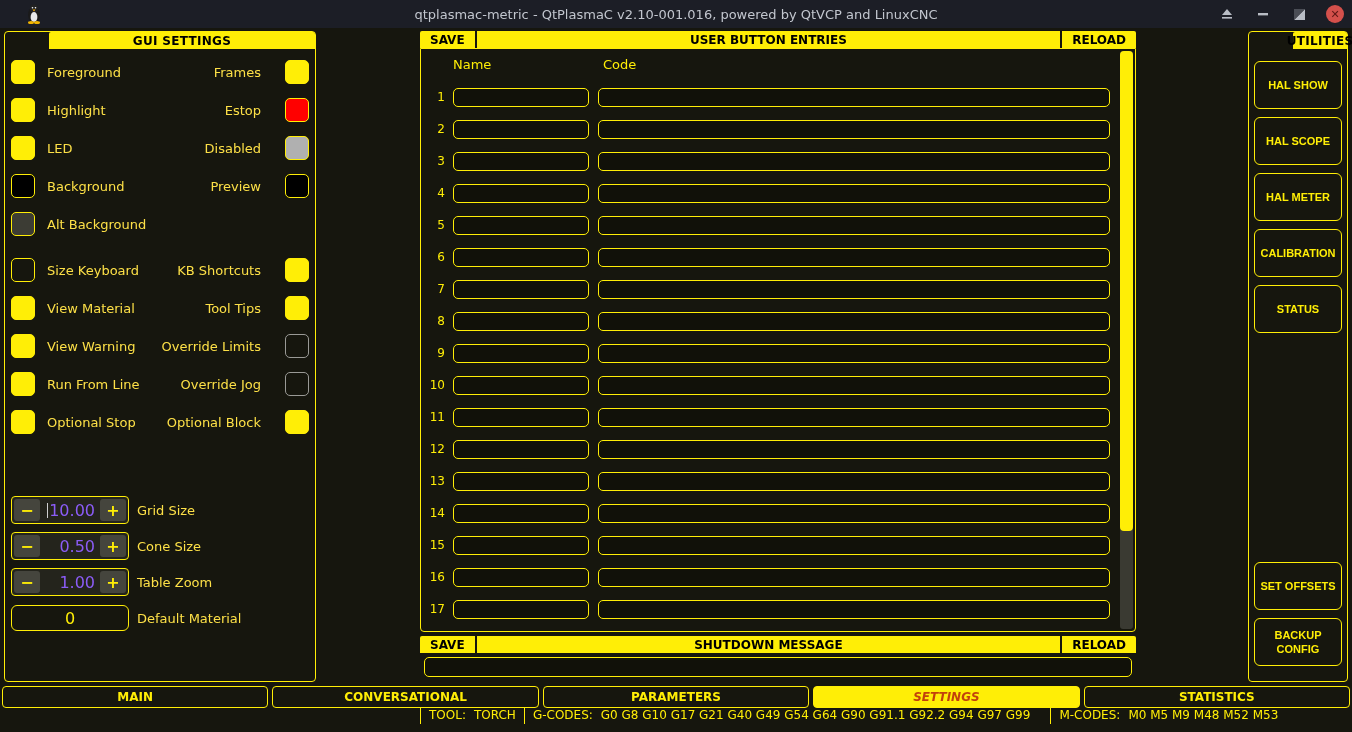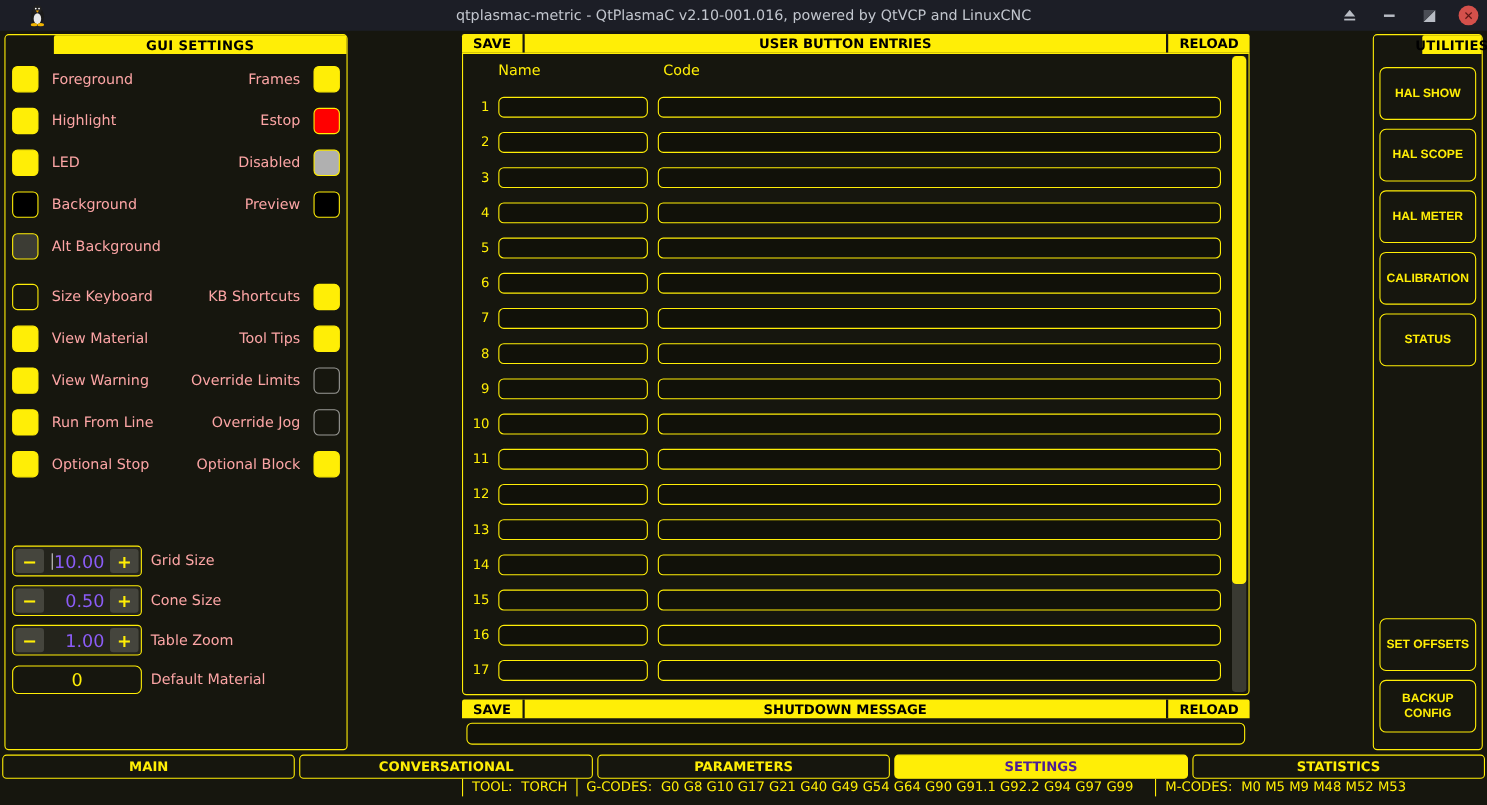--- a/index.html
+++ b/index.html
@@ -35,28 +35,28 @@
   }
   .hdr-bar { height:17px; background:#ffee06; display:flex; align-items:stretch; border-radius:2px 2px 0 0; }
   .hdr-btn { padding:0 10px; color:#000; font-size:12px; font-weight:bold; display:flex; align-items:center; }
   .hdr-sep { width:2px; background:#16160e; }
   .hdr-title { flex:1; color:#000; font-size:12px; font-weight:bold; display:flex; align-items:center; justify-content:center; }
   
   #gui-panel { left:4px; top:31px; width:312px; height:651px; }
   #gui-rows { padding-top:4px; }
   .setting-row { height:38px; display:flex; align-items:center; padding:0 6px; }
   .cell-left { display:flex; align-items:center; gap:12px; }
-  .cell-right { margin-left:auto; display:flex; align-items:center; gap:12px; }
+  .cell-right { margin-left:auto; display:flex; align-items:center; gap:24px; }
   .swatch, .chk {
     width:24px; height:24px; border-radius:5px;
     border:1px solid #ffee06; background:#16160e; flex:none;
   }
   .chk.checked { background:#ffee06; }
   .chk.disabled { border-color:#9a9a96; }
-  .setting-label { font-size:13px; color:#fca5a5; white-space:nowrap; }
+  .setting-label { font-size:13px; color:#fde047; white-space:nowrap; }
   .group-gap { height:8px; }
   .spin-gap { height:51px; }
   .spin-row { height:36px; display:flex; align-items:center; padding:0 6px; gap:8px; }
   .spinbox {
     width:118px; height:28px; border:1px solid #ffee06; border-radius:4px;
     display:flex; align-items:center; background:#24241c; overflow:hidden; flex:none;
   }
   .spin-btn {
     width:26px; height:22px; margin:0 2px; border-radius:3px;
     background:#45453d; color:#ffee06; font-size:16px; font-weight:bold;
@@ -113,21 +113,21 @@
   }
   #util-spacer { flex:1; }
   #util-bottom { padding-bottom:15px; display:flex; flex-direction:column; gap:8px; align-items:center; }
   
   #tabbar { position:absolute; top:686px; left:0; width:1352px; height:22px; display:flex; gap:4px; padding:0 2px; }
   .tab {
     flex:1; border:1px solid #ffee06; border-radius:4px; background:#16160e;
     color:#ffee06; font-size:12px; font-weight:bold;
     display:flex; align-items:center; justify-content:center;
   }
-  .tab.active { background:#ffee06; color:#4c1d95; }
+  .tab.active { background:#ffee06; color:#c2410c;font-style:italic; }
   
   #statusbar {
     position:absolute; top:708px; left:420px; right:0; height:24px;
     display:flex; align-items:flex-start; gap:8px; font-size:12px; color:#ffee06; white-space:nowrap;
   }
   .sb-sep { width:1px; height:16px; background:#ffee06; flex:none; }
   .sb-gap { width:4px; }
 </style>
 </head>
 <body>

